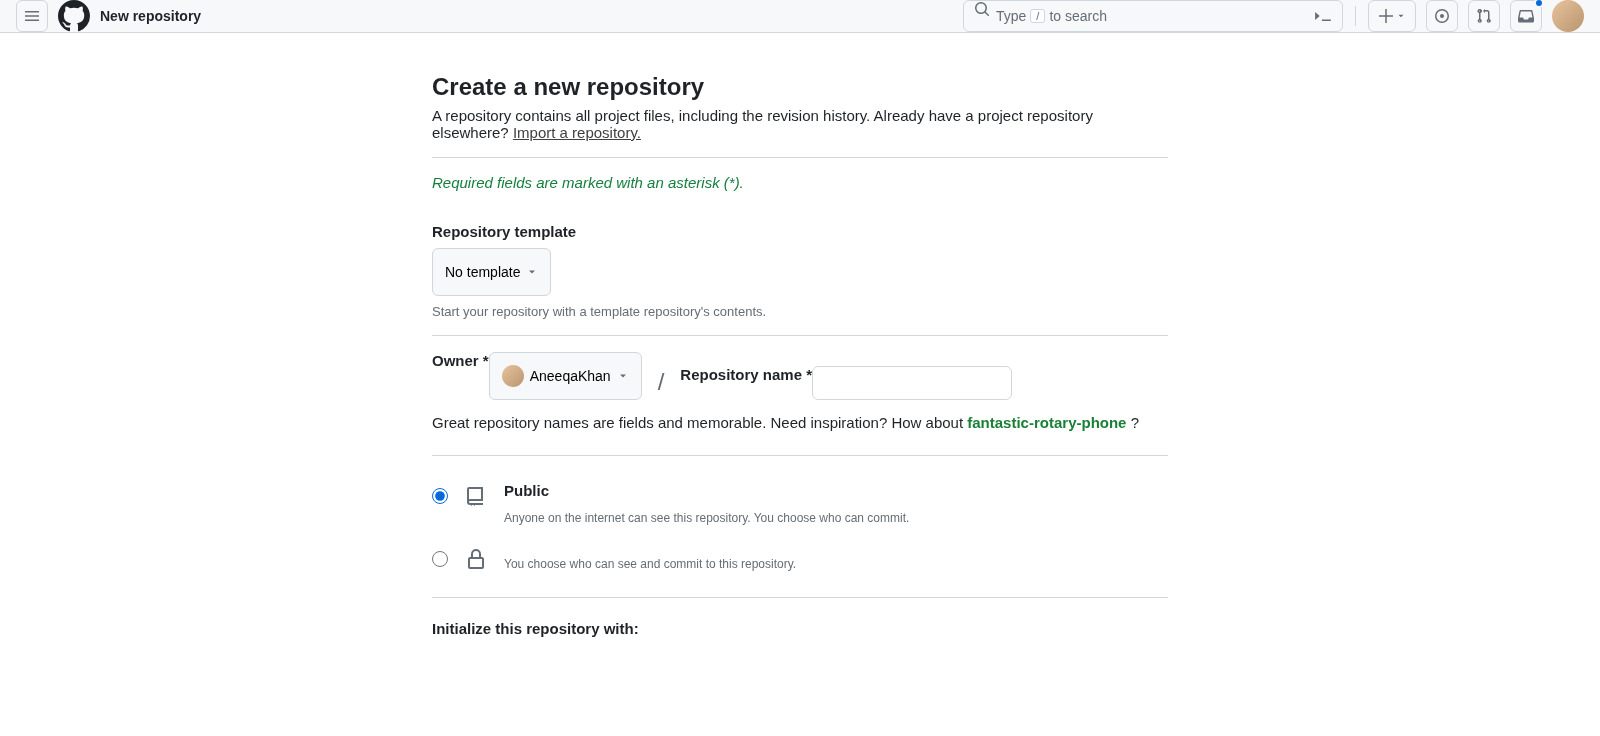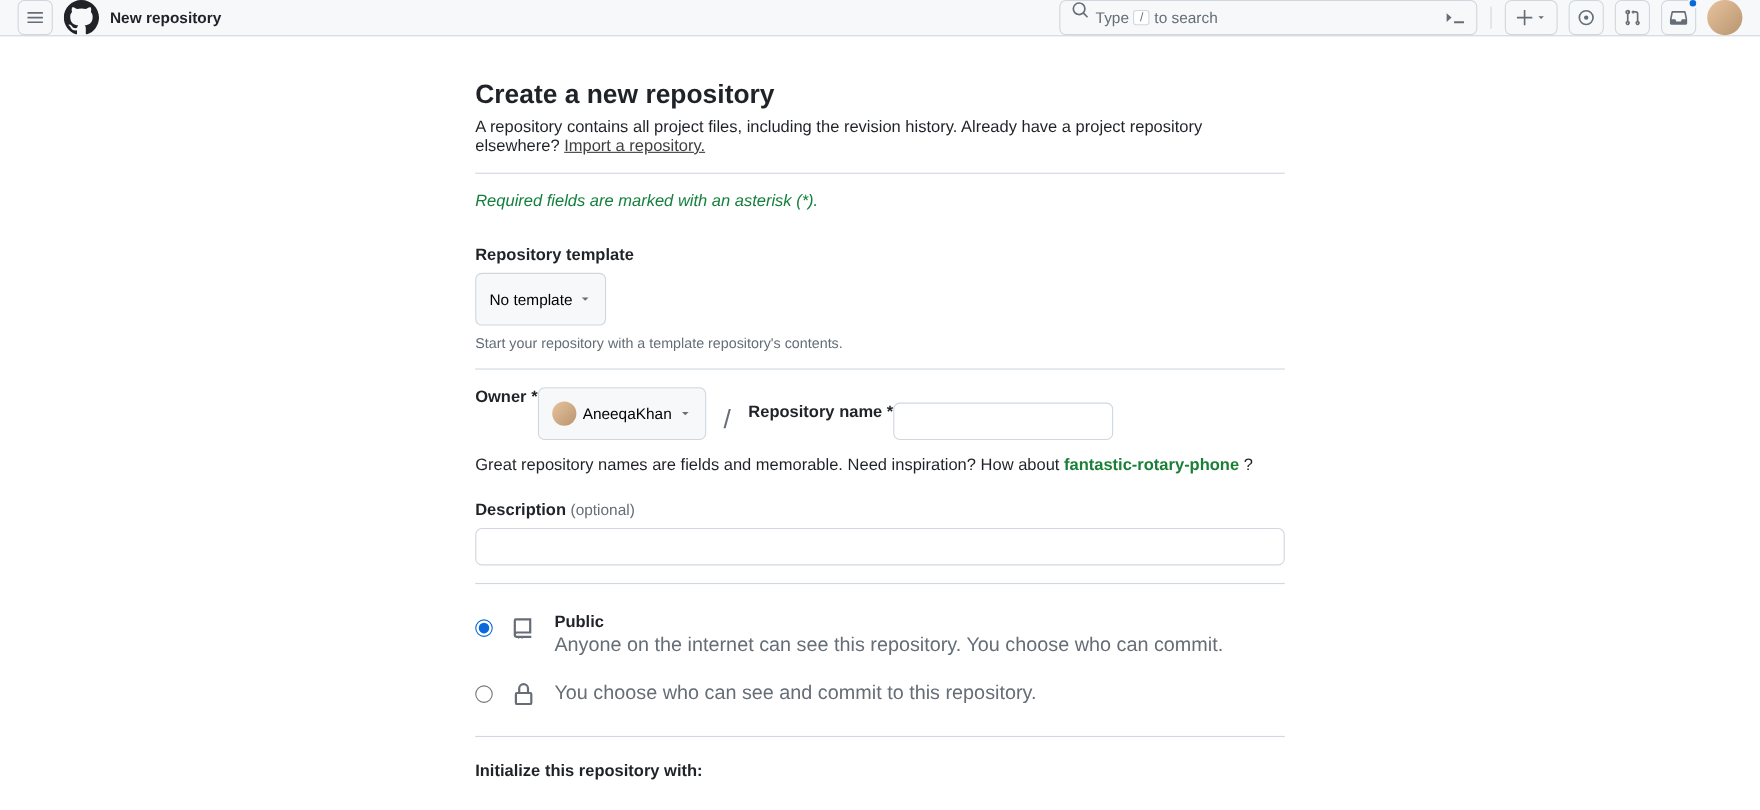--- a/index.html
+++ b/index.html
@@ -135,21 +135,21 @@
 .inspire-text { margin: 14px 0 24px; font-size: 15px; }
 .inspire-text .suggestion { color: #1a7f37; font-weight: 600; }
 .optional { font-weight: 400; color: #656d76; font-size: 14px; }
 .visibility-row {
   display: flex; align-items: flex-start; gap: 14px;
   padding: 10px 0;
 }
 .radio { width: 16px; height: 16px; margin-top: 6px; accent-color: #0969da; }
 .vis-icon { width: 28px; display: flex; justify-content: center; margin-top: 2px; color: #656d76; }
 .vis-text .vis-title { font-weight: 600; font-size: 15px; }
-.vis-text .vis-desc { color: #656d76; font-size: 18px; margin-top: 2px; }
+.vis-text .vis-desc { color: #656d76; font-size: 12px; margin-top: 12px; }
 .init-heading { font-weight: 600; font-size: 15px; margin-top: 22px; }
 svg { display: block; }
 </style>
 </head>
 <body>
 
 <div class="header">
   <div class="header-left">
     <button class="hamburger-btn">
       <svg width="16" height="16" viewBox="0 0 16 16" fill="#656d76">
@@ -246,27 +246,20 @@
     <div class="owner-col">
       <label class="field-label">Repository name *</label>
       <input type="text" class="text-input repo-name-input" style="">
     </div>
   </div>
 
   <p class="inspire-text">
     <span>Great repository names are fields and memorable. Need inspiration? How about </span><span class="suggestion">fantastic-rotary-phone</span><span> ?</span>
   </p>
 
-  <div class="section">
-    <label class="field-label">
-      <span>Description</span>
-      <span class="optional">(optional)</span>
-    </label>
-    <input type="text" class="text-input desc-input" style="">
-  </div>
 
   <hr class="divider">
 
   <div class="visibility-row">
     <input type="radio" name="vis" class="radio" checked="" style="">
     <div class="vis-icon">
       <svg width="24" height="24" viewBox="0 0 24 24" fill="#656d76">
           <path d="M5 3a2 2 0 00-2 2v13a3 3 0 003 3h13v-2H6a1 1 0 010-2h13V3H5zm1 2h11v10H6a3 3 0 00-1 .17V5a0 0 0 011 0zm1 14v3l2-1.5 2 1.5v-3H7z"></path>
         </svg>
     </div>

